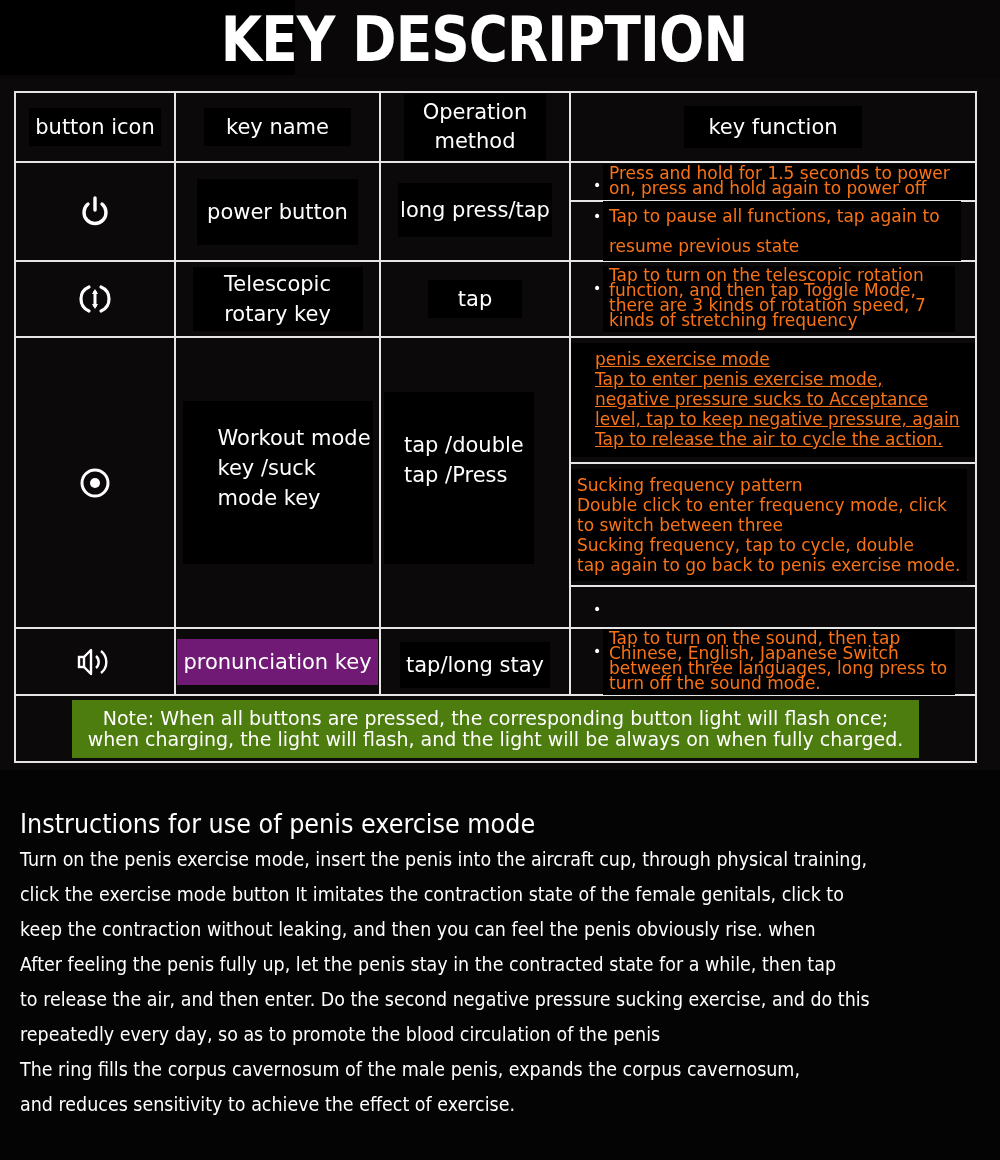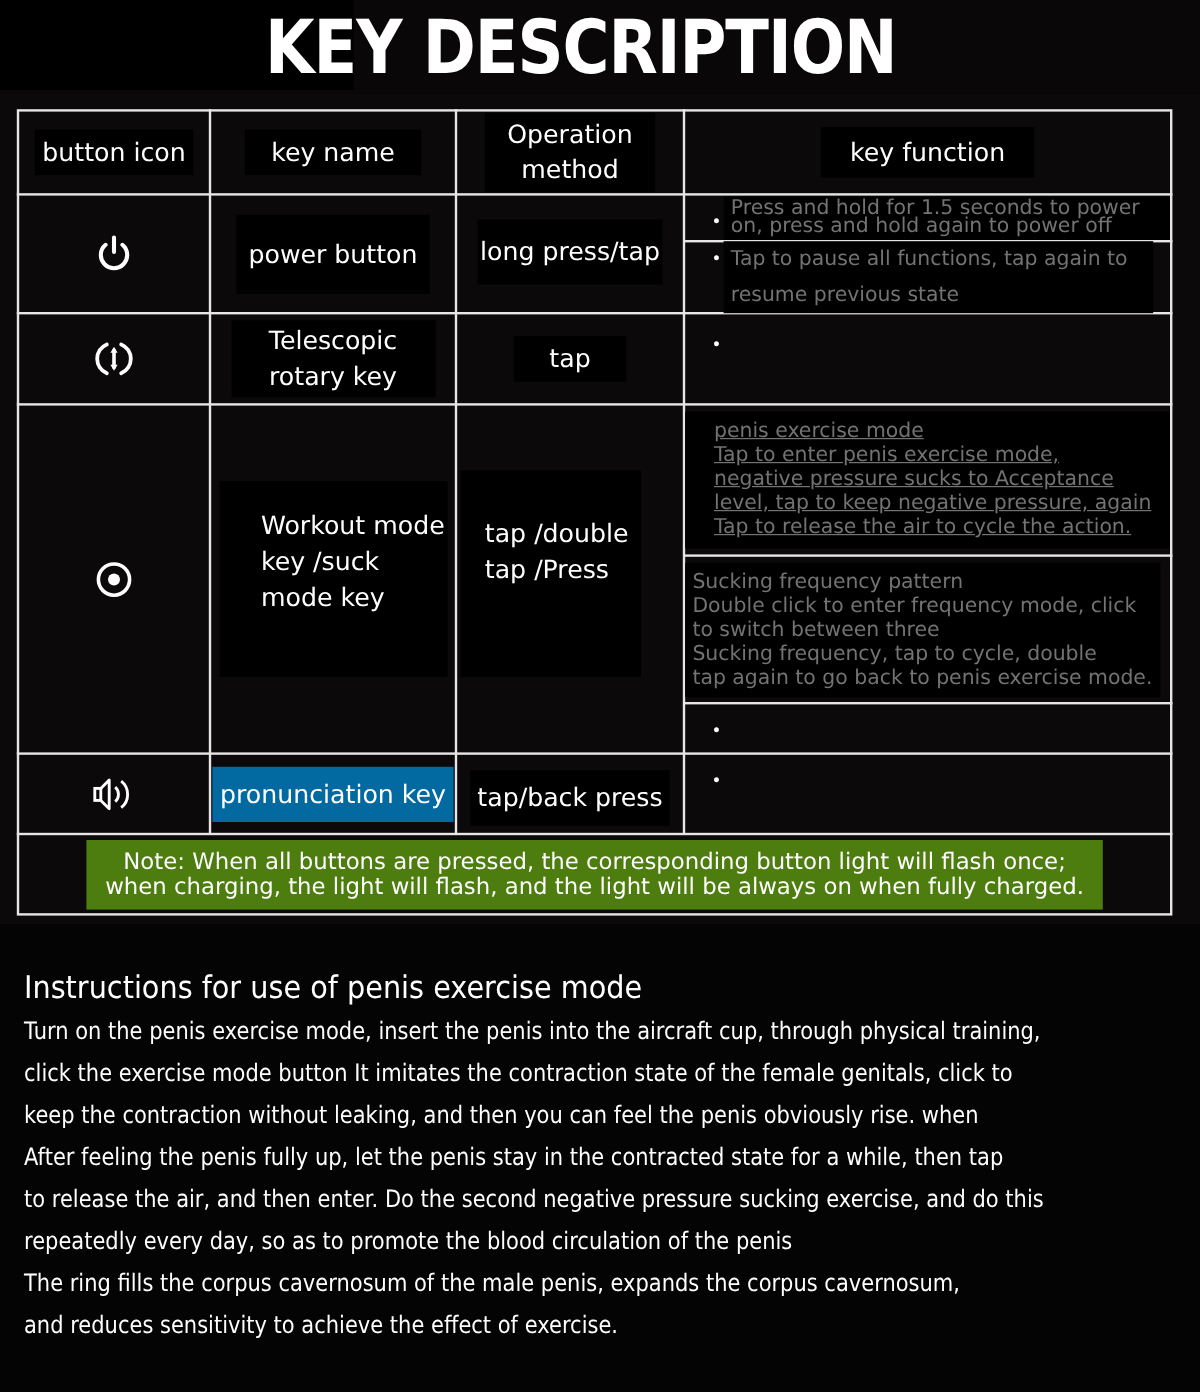--- a/index.html
+++ b/index.html
@@ -13,21 +13,21 @@
     position: absolute; left: 0; top: 2px; width: 968px; text-align: center;
     font-family: "DejaVu Sans", sans-serif; font-weight: bold; font-size: 62px;
     letter-spacing: -1px; transform: scaleX(0.86); transform-origin: 484px 0; color: #fff; line-height: 76px;
   }
   .table-area { position: absolute; left: 0; top: 78px; width: 1000px; height: 692px; background: #0c090b; }
   .tbl { position: absolute; left: 14px; top: 91px; width: 963px; height: 672px; border: 2px solid #e6e6e6; box-sizing: border-box; }
   .cell { position: absolute; box-sizing: border-box; display: flex; align-items: center; justify-content: center; }
   .hline { position: absolute; height: 2px; background: #e6e6e6; }
   .vline { position: absolute; width: 2px; background: #e6e6e6; }
   .lbl { background: #000; color: #fff; font-size: 21px; line-height: 30px; text-align: center; padding: 4px 12px; }
-  .fn { background: #000; color: #737373; font-size: 17px; line-height: 15px; padding: 2px 6px 4px 6px; }
+  .fn { background: #000; color: #f97316; font-size: 17px; line-height: 15px; padding: 2px 6px 4px 6px; }
   .fn.loose { line-height: 30px; }
   .fn.para { line-height: 20px; padding: 6px 6px; }
   .bullet { position: absolute; font-size: 14px; }
   .icon svg { display: block; }
   .note { background: #4d7c0f; font-size: 19px; line-height: 21px; text-align: center; padding: 8px 16px; }
   .instr { position: absolute; left: 20px; top: 806px; width: 975px; }
   .instr h2 { margin: 0; font-weight: normal; font-size: 26px; line-height: 36px; transform: scaleX(0.92); transform-origin: 0 0; white-space: nowrap; }
   .instr p { margin: 0; font-size: 20px; line-height: 35px; transform: scaleX(0.875); transform-origin: 0 0; white-space: nowrap; }
 </style>
 </head>
@@ -97,20 +97,21 @@
     </svg>
 </div>
 <div class="cell" style="left:176px; top:262px; width:203px; height:74px;">
   <span class="lbl" style="width:150px; padding:2px 10px;">Telescopic rotary key</span>
 </div>
 <div class="cell" style="left:381px; top:262px; width:188px; height:74px;">
   <span class="lbl" style="padding:4px 30px;">tap</span>
 </div>
 <div class="cell" style="left:571px; top:262px; width:404px; height:74px; justify-content:flex-start;">
   <span class="bullet" style="left:22px; top:18px;">•</span>
+  <span class="fn" style="margin-left:32px; width:340px;">Tap to turn on the telescopic rotation function, and then tap Toggle Mode, there are 3 kinds of rotation speed, 7 kinds of stretching frequency</span>
 </div>
 
 <div class="cell icon" style="left:16px; top:338px; width:158px; height:289px;">
   <svg width="34" height="34" viewBox="0 0 34 34">
       <circle cx="17" cy="17" r="13" fill="none" stroke="#fff" stroke-width="3"></circle>
       <circle cx="17" cy="17" r="5" fill="#fff"></circle>
     </svg>
 </div>
 <div class="cell" style="left:176px; top:338px; width:203px; height:289px;">
   <span class="lbl" style="width:150px; height:152px; text-align:left; padding:10px 0 0 35px; box-sizing:border-box; width:190px; height:163px; padding-top:22px;">Workout mode key /suck mode key</span>
@@ -138,27 +139,28 @@
 
 <div class="cell icon" style="left:16px; top:629px; width:158px; height:65px;">
   <svg width="36" height="32" viewBox="0 0 36 32">
       <rect x="2" y="11" width="5" height="10" fill="none" stroke="#fff" stroke-width="2.4"></rect>
       <path d="M7 11 L14 4 L14 28 L7 21" fill="none" stroke="#fff" stroke-width="2.4" stroke-linejoin="round"></path>
       <path d="M19 10 A8 8 0 0 1 19 22" fill="none" stroke="#fff" stroke-width="2.4"></path>
       <path d="M24 5 A14 14 0 0 1 24 27" fill="none" stroke="#fff" stroke-width="2.4"></path>
     </svg>
 </div>
 <div class="cell" style="left:176px; top:629px; width:203px; height:65px;">
-  <span class="lbl" style="padding:8px 0; background:#0369a1; width:201px; white-space:nowrap;">pronunciation key</span>
+  <span class="lbl" style="padding:8px 0; background:#701a75; width:201px; white-space:nowrap;">pronunciation key</span>
 </div>
 <div class="cell" style="left:381px; top:629px; width:188px; height:65px;">
-  <span class="lbl" style="padding:8px 6px; margin-top:6px;">tap/back press</span>
+  <span class="lbl" style="padding:8px 6px; margin-top:6px;">tap/long stay</span>
 </div>
 <div class="cell" style="left:571px; top:629px; width:404px; height:65px; justify-content:flex-start;">
   <span class="bullet" style="left:22px; top:14px;">•</span>
+  <span class="fn" style="margin-left:32px; width:340px;">Tap to turn on the sound, then tap Chinese, English, Japanese Switch between three languages, long press to turn off the sound mode.</span>
 </div>
 
 <div class="cell" style="left:16px; top:696px; width:959px; height:65px;">
   <span class="note" style="white-space:pre;">Note: When all buttons are pressed, the corresponding button light will flash once;
 when charging, the light will flash, and the light will be always on when fully charged.</span>
 </div>
 
 <div class="instr">
   <h2>Instructions for use of penis exercise mode</h2>
   <p>Turn on the penis exercise mode, insert the penis into the aircraft cup, through physical training,</p>

